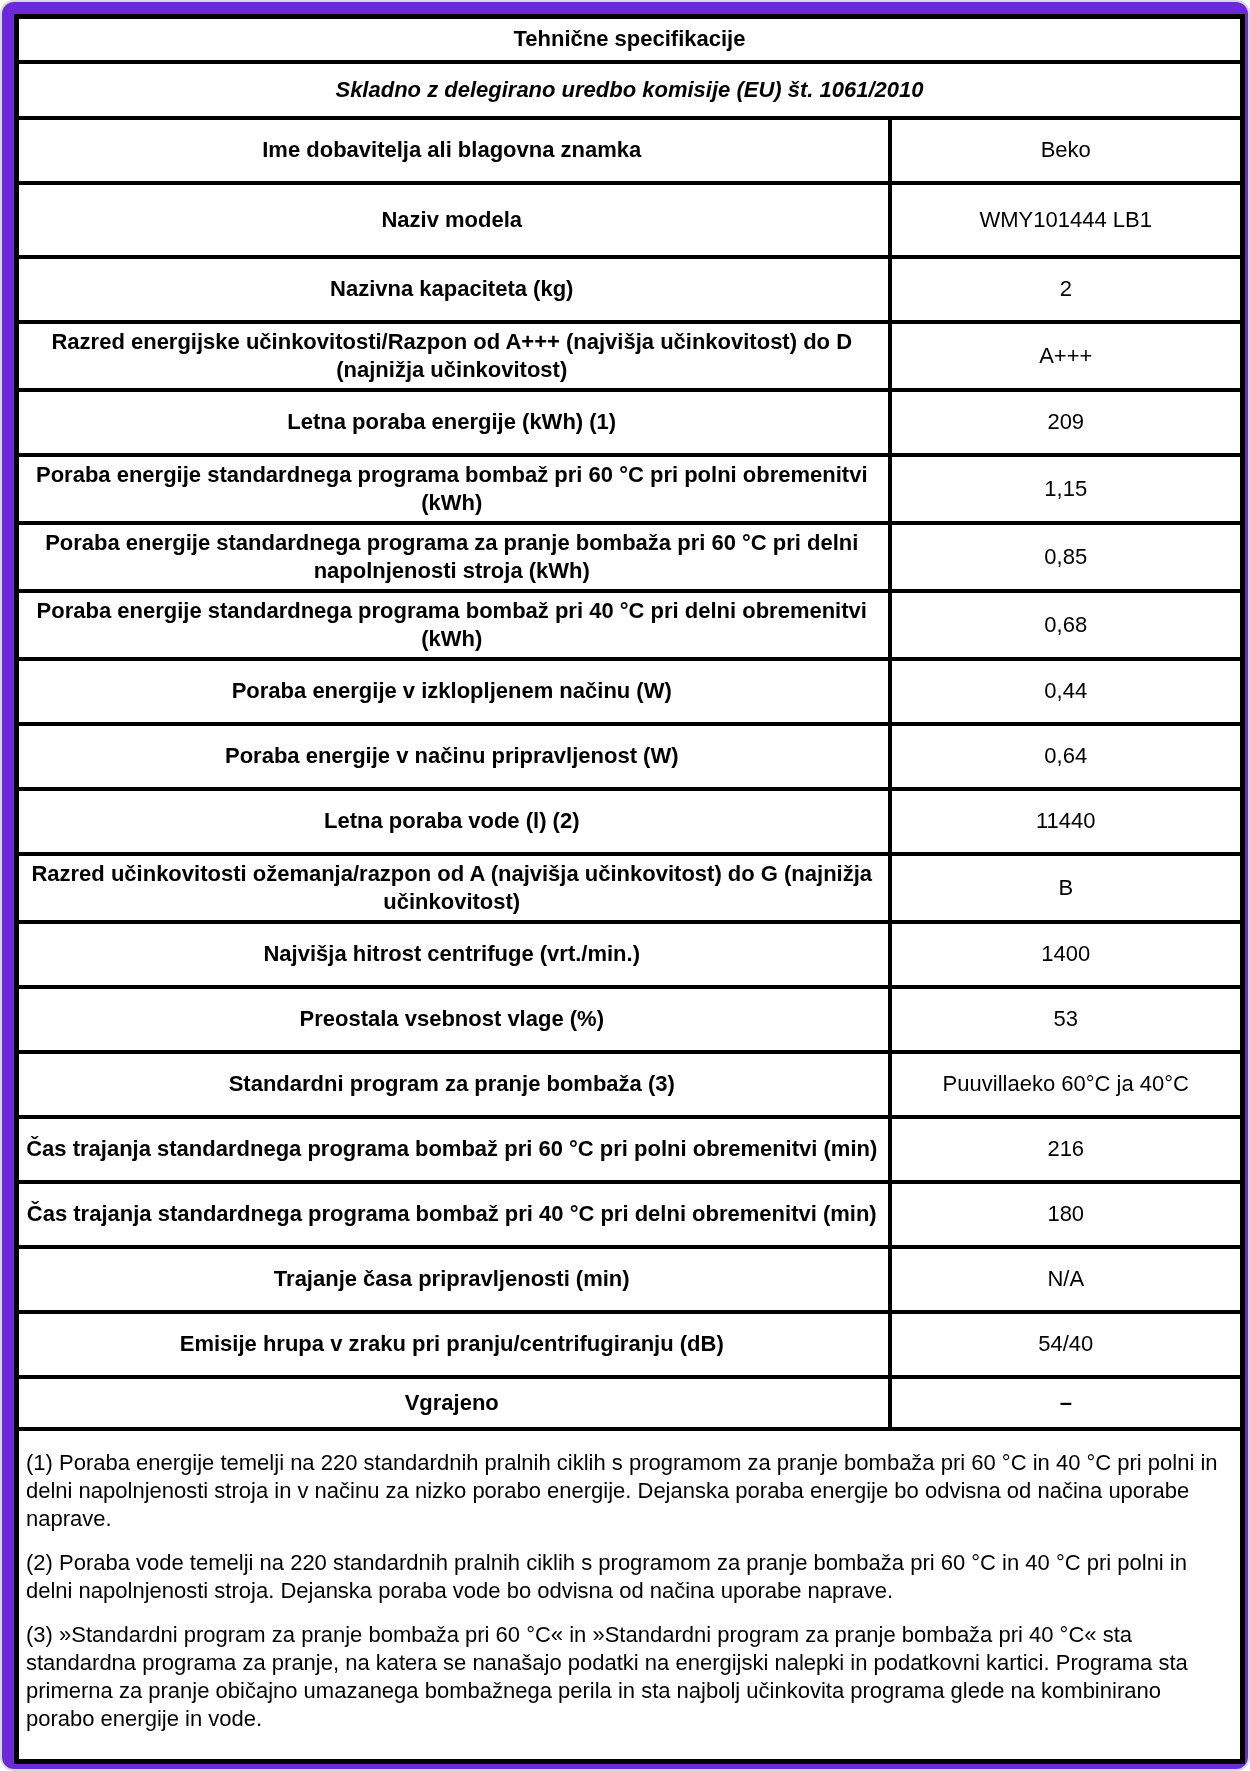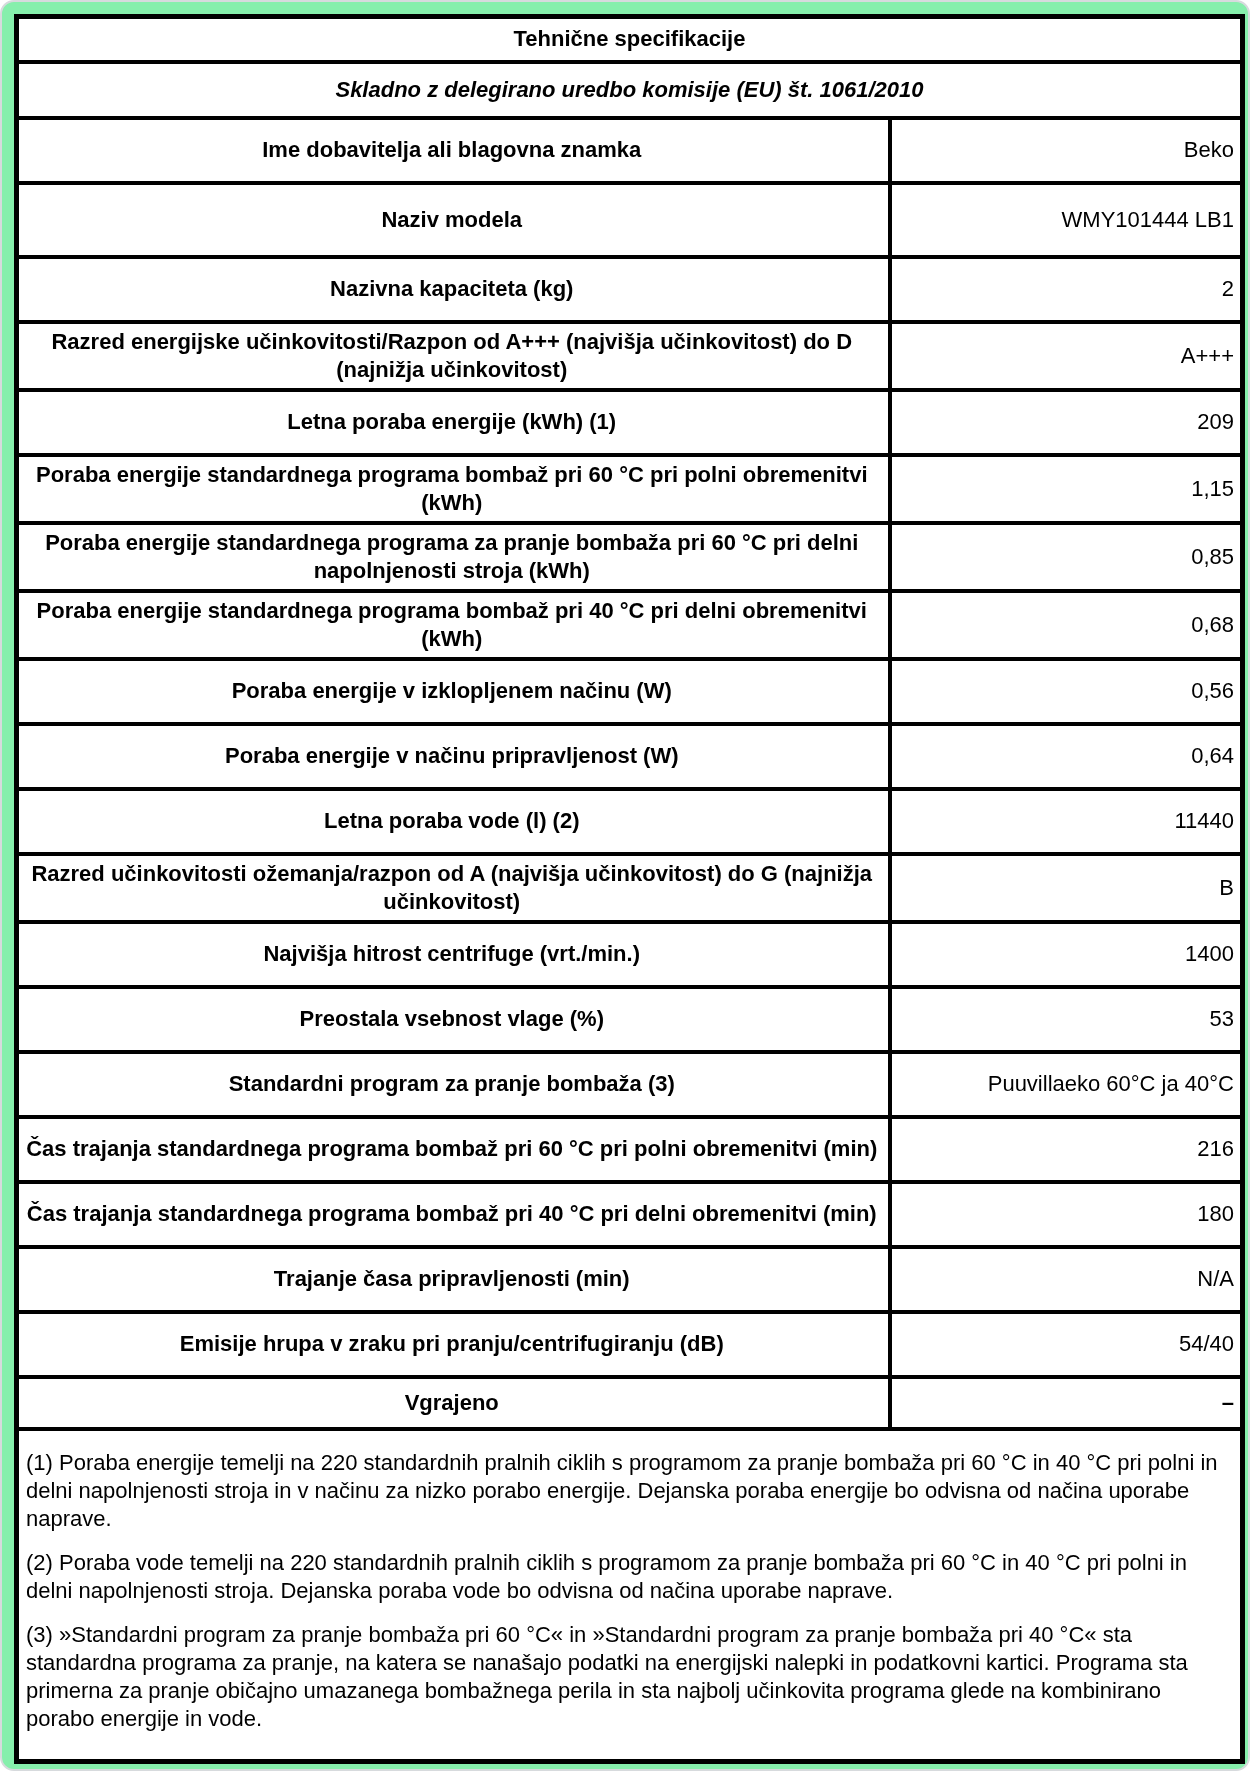--- a/index.html
+++ b/index.html
@@ -14,21 +14,21 @@
     font-family: "Liberation Sans", sans-serif;
     color: #000000;
     overflow: hidden;
   }
   .page {
     position: absolute;
     left: 0; top: 0;
     width: 1250px;
     height: 1771px;
     box-sizing: border-box;
-    background: #86efac;
+    background: #6d28d9;
     border: 2px solid #d7dadd;
     border-radius: 14px;
   }
   table.spec {
     position: absolute;
     left: 12px;
     top: 12px;
     width: 1226px;
     border-collapse: collapse;
     table-layout: fixed;
@@ -54,21 +54,21 @@
     font-weight: bold;
     font-style: italic;
     font-size: 22px;
   }
   td.label {
     text-align: center;
     padding: 4px 10px 4px 7px;
     font-weight: bold;
   }
   td.value {
-    text-align: right;
+    text-align: center;
     padding: 4px 6px;
   }
   tr.h-title  { height: 45px; }
   tr.h-sub    { height: 56px; }
   tr.r        { height: 65px; }
   tr.r-tall   { height: 74px; }
   tr.r-short  { height: 52px; }
   tr.r-short td.value { font-weight: bold; }
 
   td.footnotes-cell {
@@ -126,21 +126,21 @@
       <tr class="r">
         <td class="label">Poraba energije standardnega programa za pranje bombaža pri 60 °C pri delni napolnjenosti stroja (kWh)</td>
         <td class="value">0,85</td>
       </tr>
       <tr class="r">
         <td class="label">Poraba energije standardnega programa bombaž pri 40 °C pri delni obremenitvi (kWh)</td>
         <td class="value">0,68</td>
       </tr>
       <tr class="r">
         <td class="label">Poraba energije v izklopljenem načinu (W)</td>
-        <td class="value">0,56</td>
+        <td class="value">0,44</td>
       </tr>
       <tr class="r">
         <td class="label">Poraba energije v načinu pripravljenost (W)</td>
         <td class="value">0,64</td>
       </tr>
       <tr class="r">
         <td class="label">Letna poraba vode (l) (2)</td>
         <td class="value">11440</td>
       </tr>
       <tr class="r">

